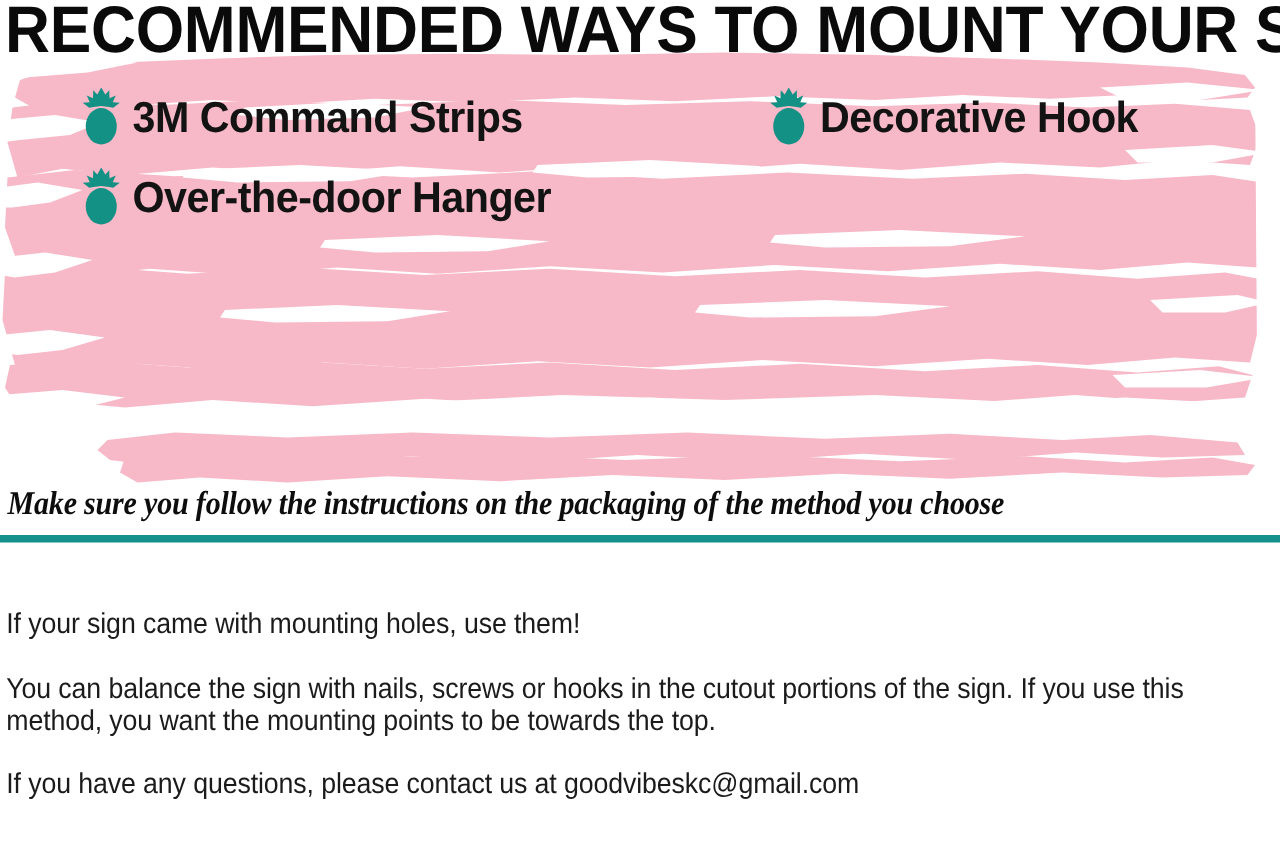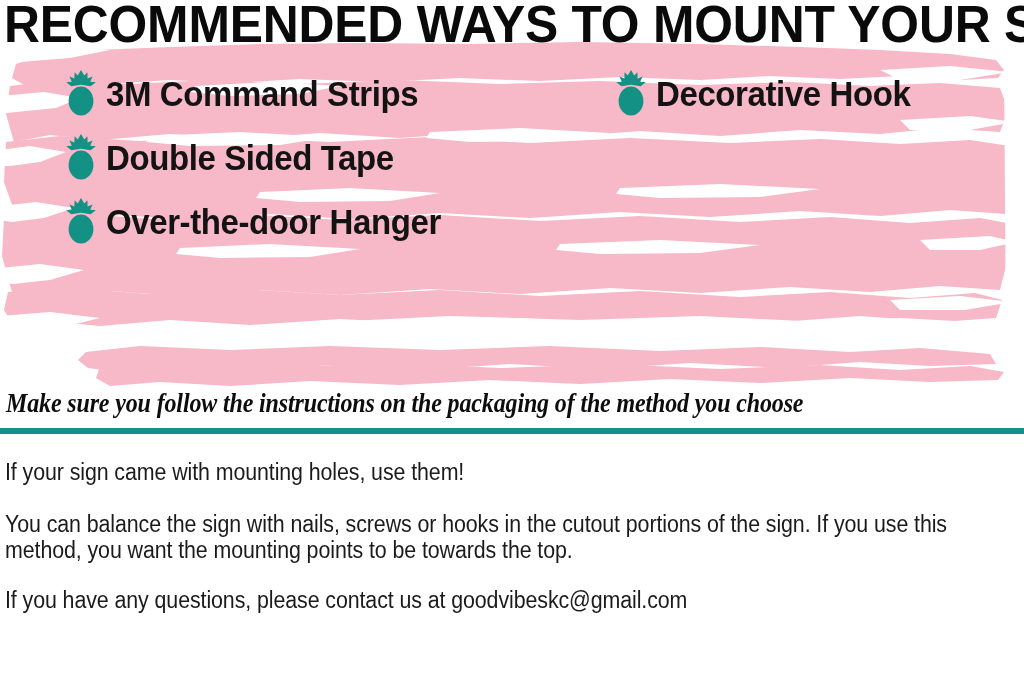--- a/index.html
+++ b/index.html
@@ -118,21 +118,21 @@
     width: 1024px;
     height: 6px;
     background: #14918a;
     z-index: 5;
   }
 
   
   .body-wrap {
     position: absolute;
     left: 5px;
-    top: 436px;
+    top: 462px;
     width: 1006px;
     z-index: 5;
   }
   .para {
     color: #1b1b1b;
     font-family: "Liberation Sans", sans-serif;
     font-weight: 400;
     font-size: 23px;
     line-height: 26px;
     letter-spacing: -0.1px;
@@ -215,29 +215,20 @@
       </svg>
       <span class="txt">3M Command Strips</span>
     </div>
     <div class="li">
       <svg class="pine" viewBox="0 0 34 46" xmlns="http://www.w3.org/2000/svg">
         <g fill="#129184">
           <path d="M17 0 L20.2 5.6 L23.4 2.2 L23.6 8.6 L28.6 6.4 L26.2 11.8 L31.8 12.2 L26.6 16.2 L22 15.4 L17 14.8 L12 15.4 L7.4 16.2 L2.2 12.2 L7.8 11.8 L5.4 6.4 L10.4 8.6 L10.6 2.2 L13.8 5.6 Z"></path>
           <ellipse cx="17" cy="31" rx="12.4" ry="14.6"></ellipse>
         </g>
       </svg>
-      <span class="txt">Double Sided Tape</span>
-    </div>
-    <div class="li">
-      <svg class="pine" viewBox="0 0 34 46" xmlns="http://www.w3.org/2000/svg">
-        <g fill="#129184">
-          <path d="M17 0 L20.2 5.6 L23.4 2.2 L23.6 8.6 L28.6 6.4 L26.2 11.8 L31.8 12.2 L26.6 16.2 L22 15.4 L17 14.8 L12 15.4 L7.4 16.2 L2.2 12.2 L7.8 11.8 L5.4 6.4 L10.4 8.6 L10.6 2.2 L13.8 5.6 Z"></path>
-          <ellipse cx="17" cy="31" rx="12.4" ry="14.6"></ellipse>
-        </g>
-      </svg>
       <span class="txt">Over-the-door Hanger</span>
     </div>
   </div>
 
   <div class="col col-right">
     <div class="li">
       <svg class="pine" viewBox="0 0 34 46" xmlns="http://www.w3.org/2000/svg">
         <g fill="#129184">
           <path d="M17 0 L20.2 5.6 L23.4 2.2 L23.6 8.6 L28.6 6.4 L26.2 11.8 L31.8 12.2 L26.6 16.2 L22 15.4 L17 14.8 L12 15.4 L7.4 16.2 L2.2 12.2 L7.8 11.8 L5.4 6.4 L10.4 8.6 L10.6 2.2 L13.8 5.6 Z"></path>
           <ellipse cx="17" cy="31" rx="12.4" ry="14.6"></ellipse>

